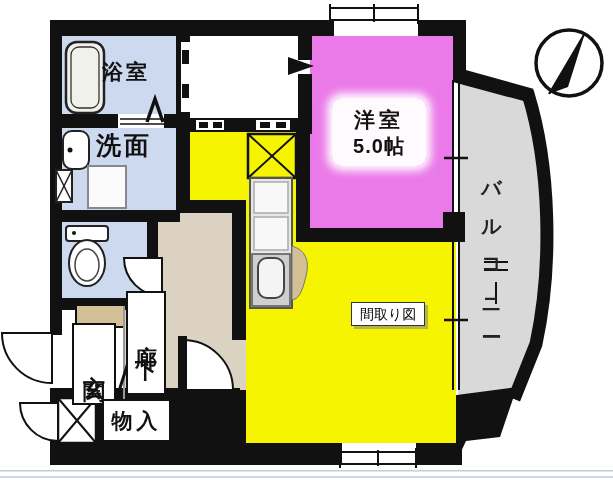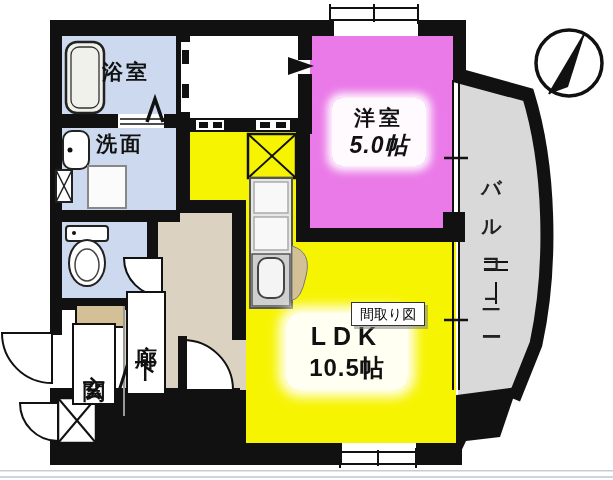--- a/index.html
+++ b/index.html
@@ -7,28 +7,28 @@
     position:relative;width:613px;height:480px;overflow:hidden;
     background:#fef9c3;
     font-family:"Liberation Sans","DejaVu Sans",sans-serif;
     padding-left:48px;
   }
   #plan-svg{position:absolute;left:0;top:0;}
   .lbl{position:absolute;color:#111;font-weight:bold;white-space:nowrap;line-height:1;}
   .vtext{writing-mode:vertical-rl;text-orientation:upright;}
   
   .bath-lbl{left:102px;top:61px;font-size:21px;letter-spacing:3px;}
-  .wash-lbl{left:96px;top:133px;font-size:21px;letter-spacing:3px;}
+  .wash-lbl{left:96px;top:133px;font-size:25px;letter-spacing:3px;}
   .wic-lbl{left:189px;top:50px;width:110px;text-align:center;font-size:14px;line-height:1.65;letter-spacing:1px;}
   .western-box{left:332px;top:98px;width:94px;height:68px;
     background:rgba(255,255,255,.96);border-radius:10px;
     box-shadow:0 0 9px 5px rgba(255,255,255,.95);
     display:flex;flex-direction:column;align-items:center;justify-content:center;gap:6px;}
   .western-box .l1{font-size:21px;letter-spacing:4px;font-weight:bold;}
-  .western-box .l2{font-size:23px;letter-spacing:1px;font-weight:bold;font-style:italic;}
+  .western-box .l2{font-size:20px;letter-spacing:1px;font-weight:bold;}
   .ldk-box{left:286px;top:313px;width:122px;height:77px;
     background:rgba(255,255,255,.95);border-radius:14px;
     box-shadow:0 0 12px 7px rgba(255,255,255,.95);
     display:flex;flex-direction:column;align-items:center;justify-content:center;gap:7px;}
   .ldk-box .l1{font-size:25px;letter-spacing:7px;font-weight:bold;}
   .ldk-box .l2{font-size:24px;letter-spacing:1px;font-weight:bold;}
   .balcony-lbl{left:482px;top:166px;font-size:20px;letter-spacing:17px;color:#222;font-weight:bold;}
   .entrance-box{left:72px;top:323px;width:40px;height:78px;background:#fff;border:2px solid #111;
     display:flex;align-items:center;justify-content:center;font-size:22px;letter-spacing:7px;font-weight:bold;}
   .hall-box{left:126px;top:291px;width:36px;height:100px;background:#fff;border:2px solid #111;
@@ -189,28 +189,27 @@
 </svg>
 
   <div class="lbl bath-lbl">浴室</div>
   <div class="lbl wash-lbl">洗面</div>
 
   <div class="lbl western-box">
     <span class="l1">洋室</span>
     <span class="l2">5.0帖</span>
   </div>
 
-  <div class="lbl ldk-box">
-    <span class="l1">LDK</span>
-    <span class="l2">10.5帖</span>
-  </div>
 
   <div class="lbl balcony-lbl vtext">バルコニー</div>
 
   <div class="lbl entrance-box">
       <span class="vtext">玄関</span>
     </div>
   <div class="lbl hall-box">
       <span class="vtext">廊下</span>
     </div>
+  <div class="lbl storage-box">
+      <span>物入</span>
+    </div>
 
   <div class="lbl tooltip">間取り図</div>
 </div>
 
 </body></html>

